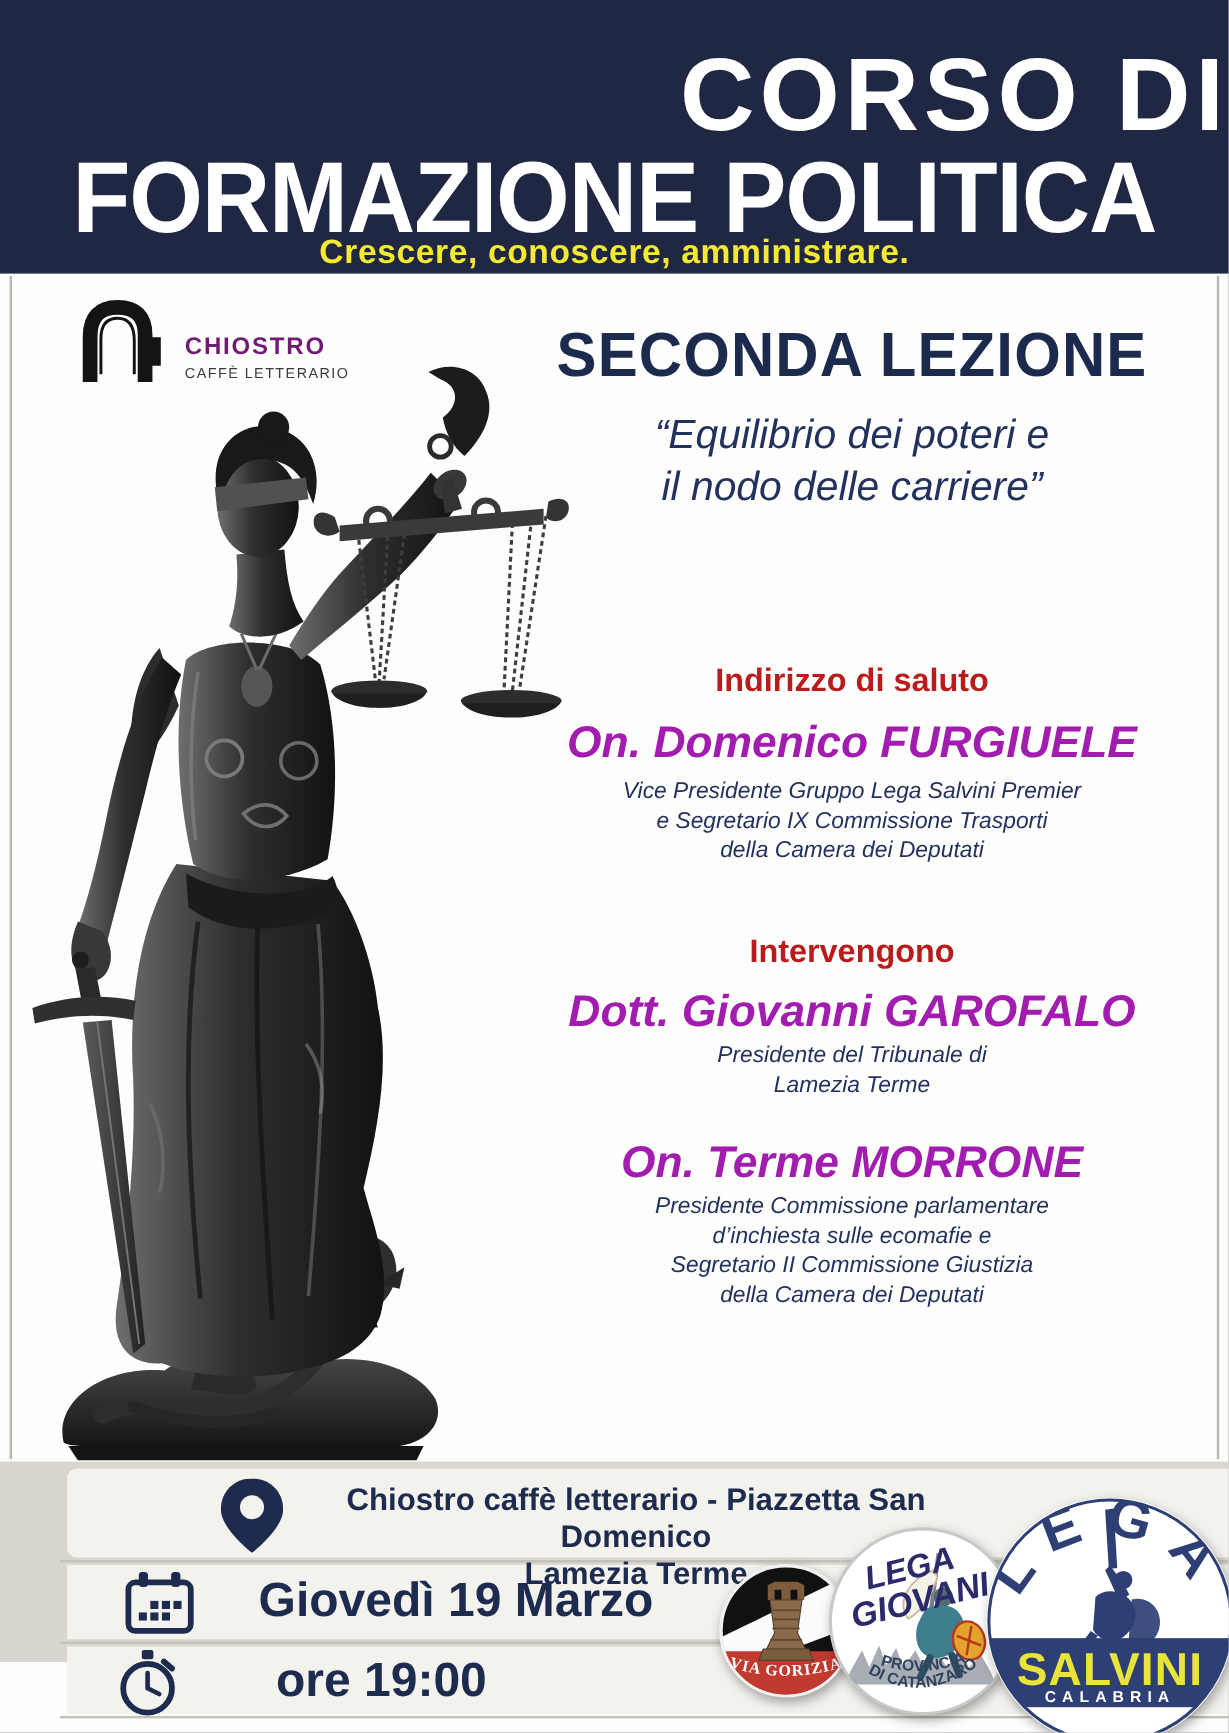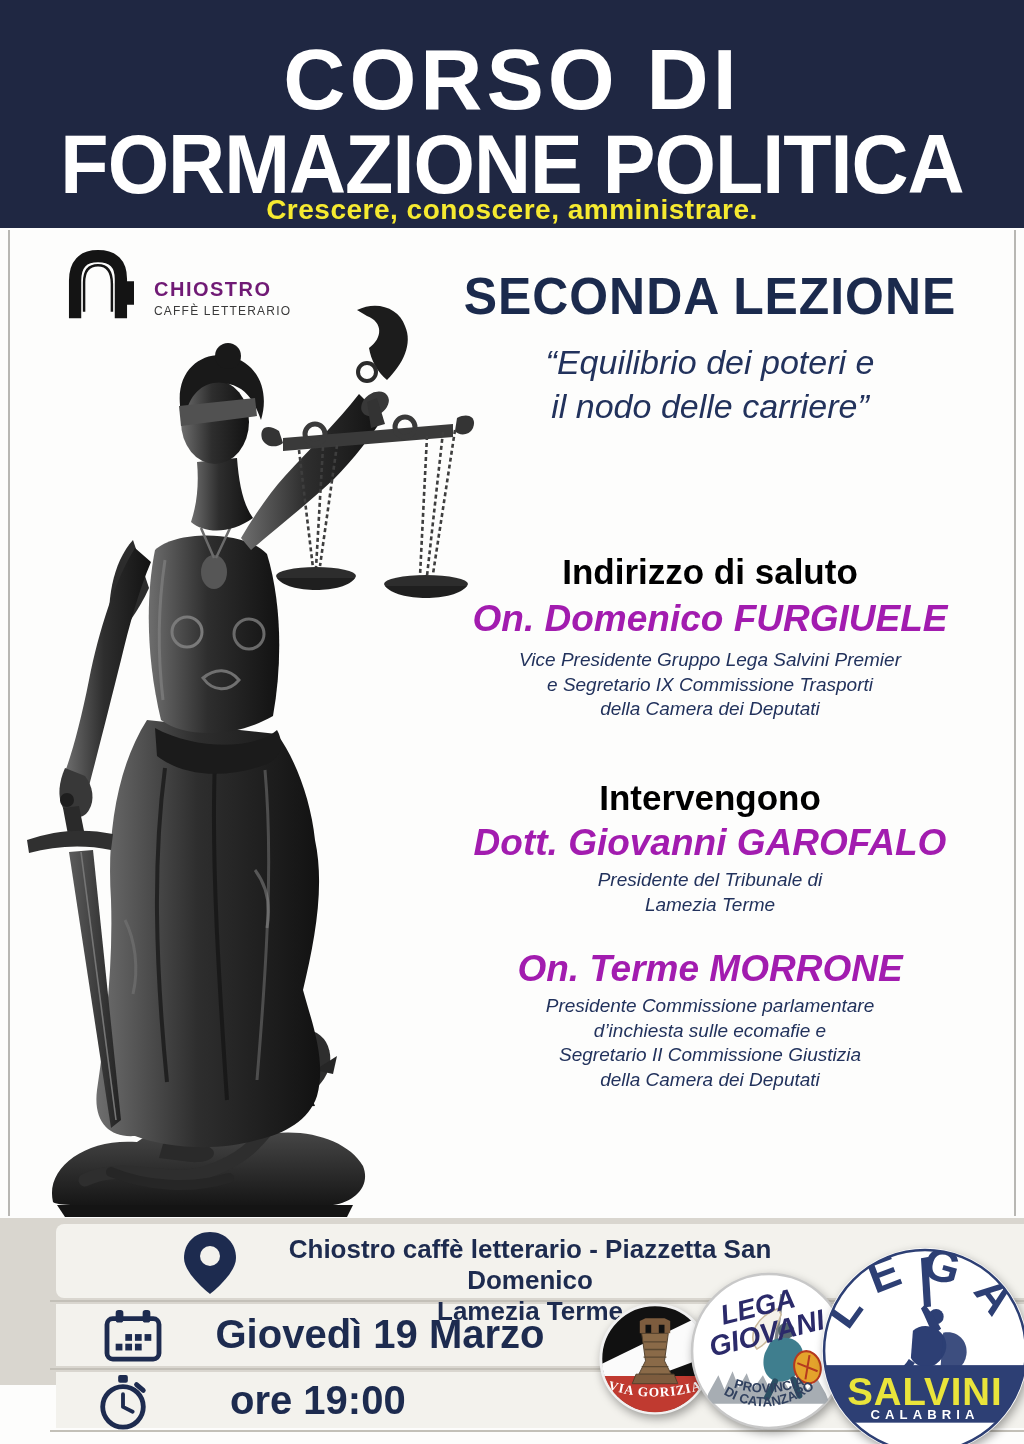--- a/index.html
+++ b/index.html
@@ -7,40 +7,40 @@
     position:relative;width:1024px;height:1444px;margin:0 auto;
     background:#fdfdfc;overflow:hidden;
     font-family:"Liberation Sans","DejaVu Sans",sans-serif;
     -webkit-font-smoothing:antialiased;
   }
   .abs{position:absolute;}
   
   .header{left:0;top:0;width:1024px;height:228px;background:#1f2742;}
   .header .edition{left:0;right:0;top:10px;text-align:center;color:#fff;
     font-size:31px;font-weight:700;letter-spacing:1.5px;}
-  .header .title1{left:0;right:0;top:36px;text-align:center;color:#fff;
+  .header .title1{left:0;right:0;top:36px;text-align:right;color:#fff;
     font-size:86px;font-weight:700;letter-spacing:4px;line-height:1;}
   .header .title2{left:0;right:0;top:122px;text-align:center;color:#fff;
     font-size:84px;font-weight:700;letter-spacing:-1px;line-height:1;
     transform:scaleX(.94);transform-origin:center;}
   .header .tagline{left:0;right:0;top:194px;text-align:center;color:#f6ea30;
     font-size:28px;font-weight:700;letter-spacing:.5px;}
   
   .edge{width:2px;top:230px;height:986px;background:#b8b7b3;}
   
   .chiostro{left:62px;top:244px;width:280px;height:82px;}
   .chiostro .ctext{left:92px;top:34px;}
   .chiostro .cname{font-size:20px;font-weight:700;letter-spacing:1.5px;color:#701a75;}
   .chiostro .csub{font-size:12px;font-weight:400;letter-spacing:1.2px;color:#3a3a3a;margin-top:3px;}
   
   .col{left:402px;width:616px;text-align:center;color:#1e2c52;}
   .lesson-heading{top:266px;font-size:52px;font-weight:800;letter-spacing:1px;
     transform:scaleX(.96);transform-origin:center;color:#1b2a4d;}
   .lesson-quote{top:340px;font-size:34px;font-weight:400;font-style:italic;line-height:1.3;color:#22325c;}
-  .sec-label{font-size:35px;font-weight:700;color:#000000;}
+  .sec-label{font-size:27px;font-weight:700;color:#b91c1c;}
   .speaker-name{font-size:37px;font-weight:800;font-style:italic;color:#a21caf;}
   .speaker-role{font-size:19px;font-style:italic;line-height:1.3;color:#22325c;}
   .lbl-greeting{top:552px;}
   .name-1{top:598px;}
   .role-1{top:648px;}
   .lbl-interv{top:778px;}
   .name-2{top:822px;}
   .role-2{top:868px;}
   .name-3{top:948px;}
   .role-3{top:994px;}

